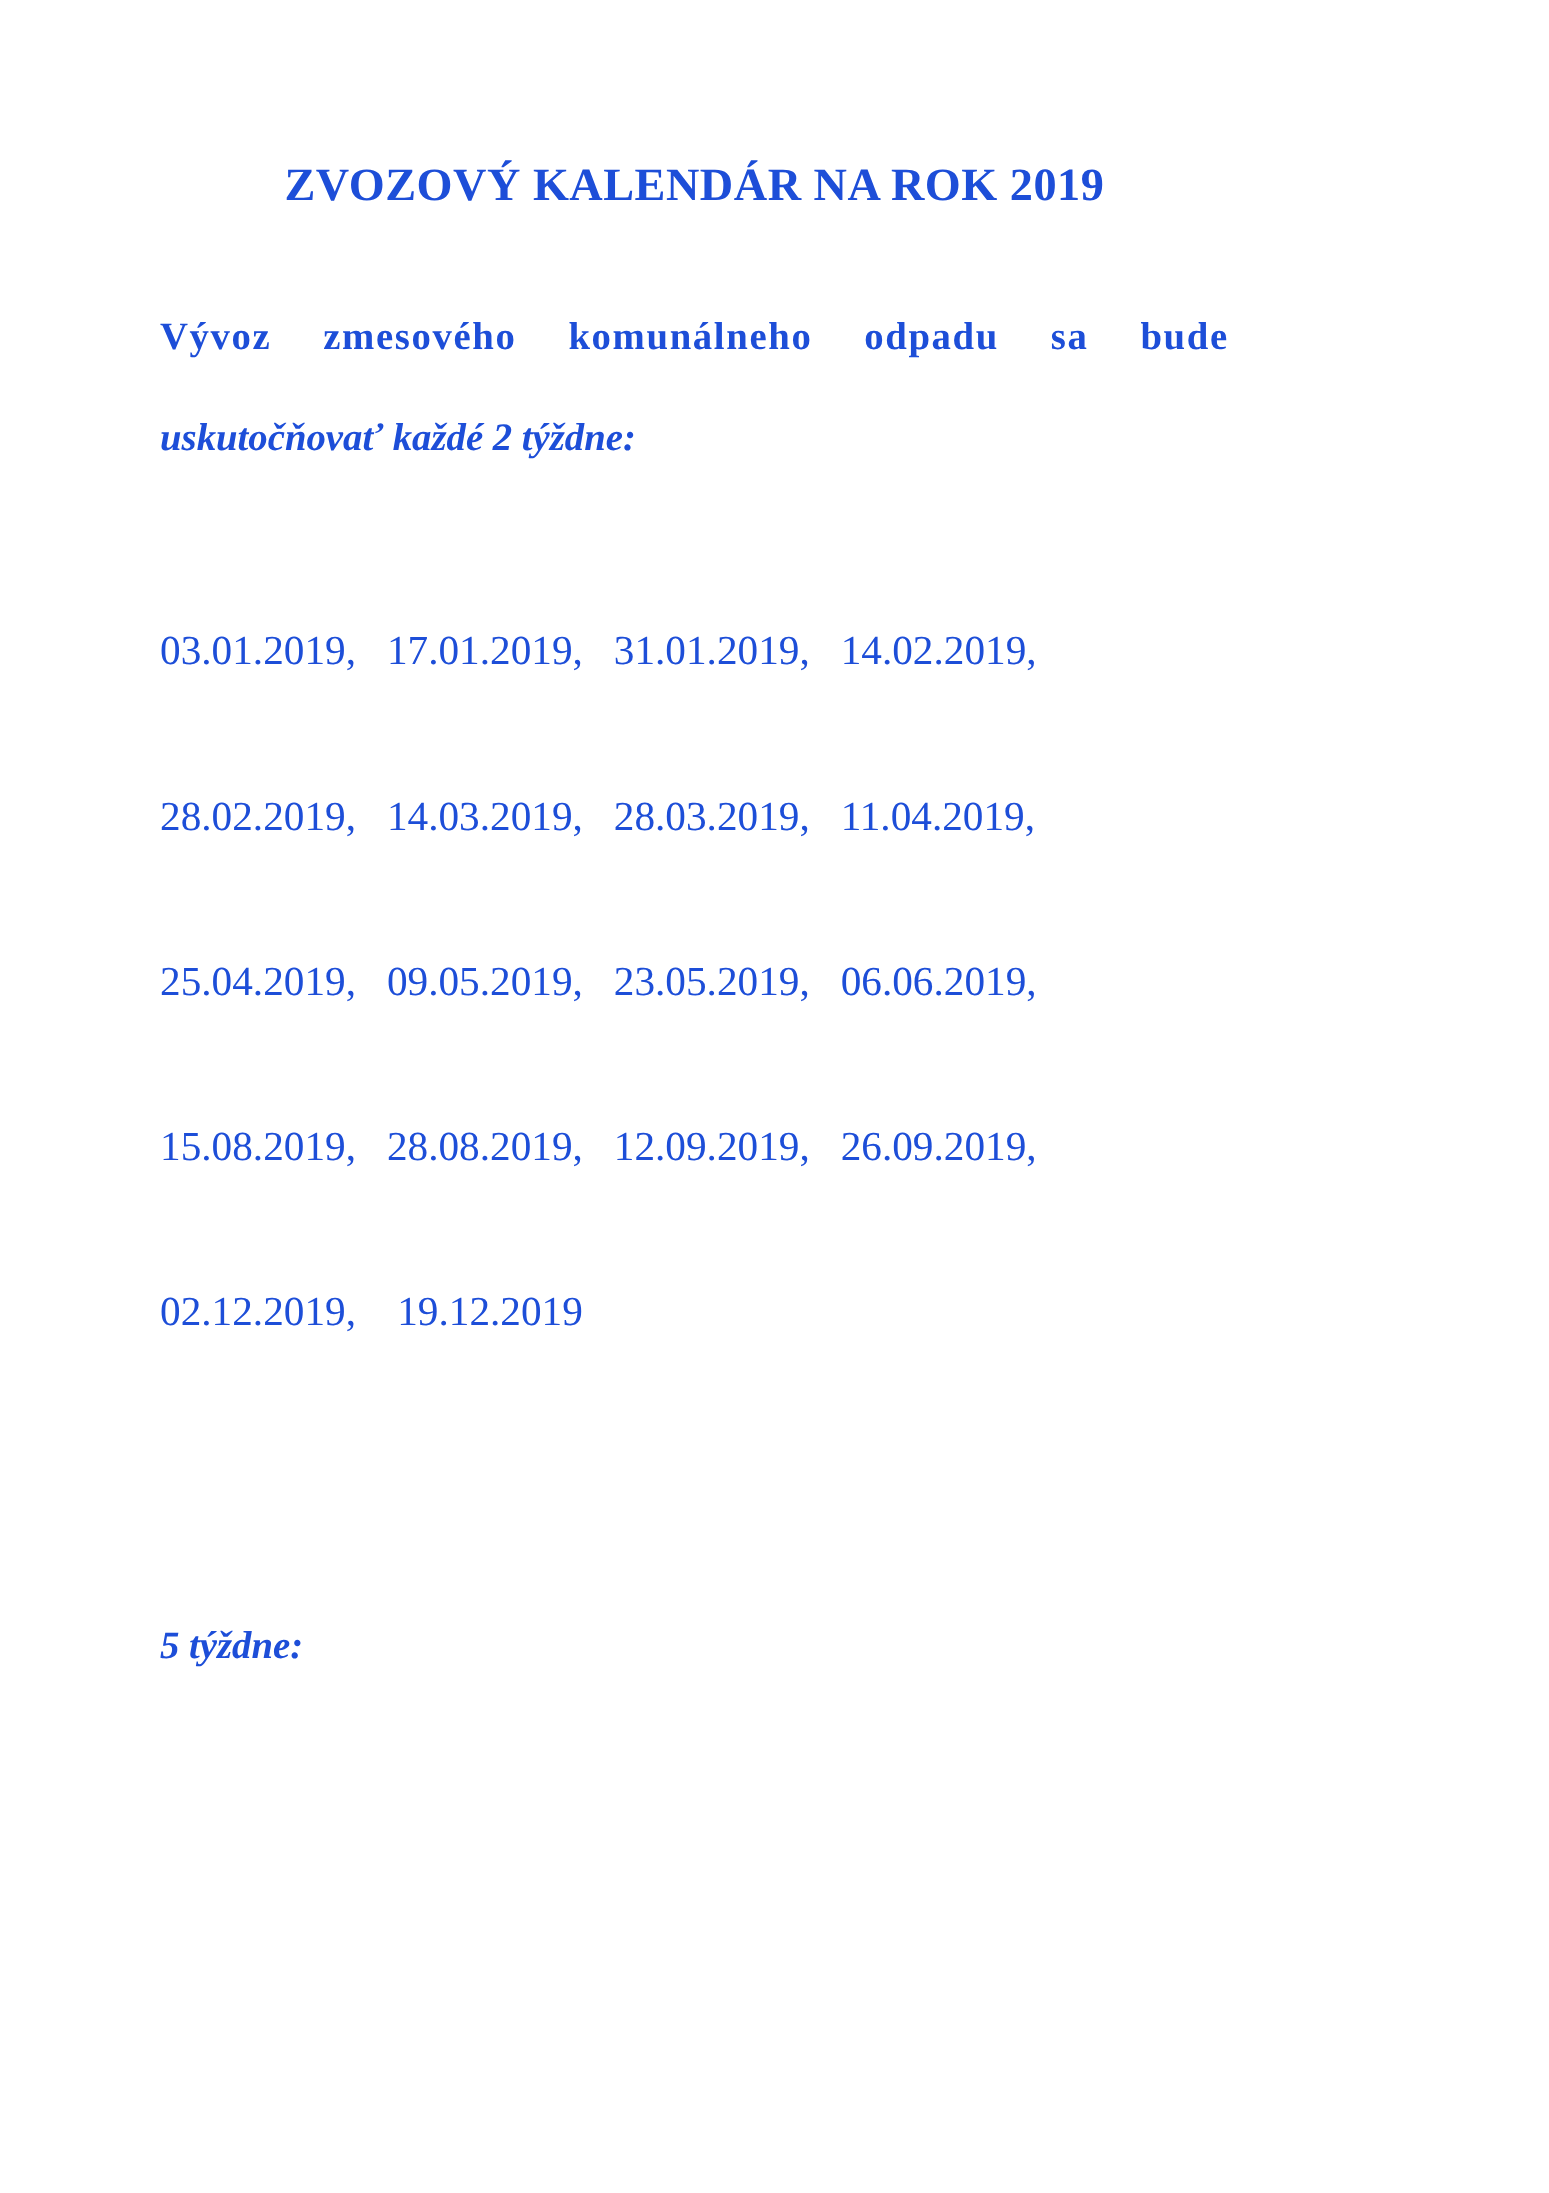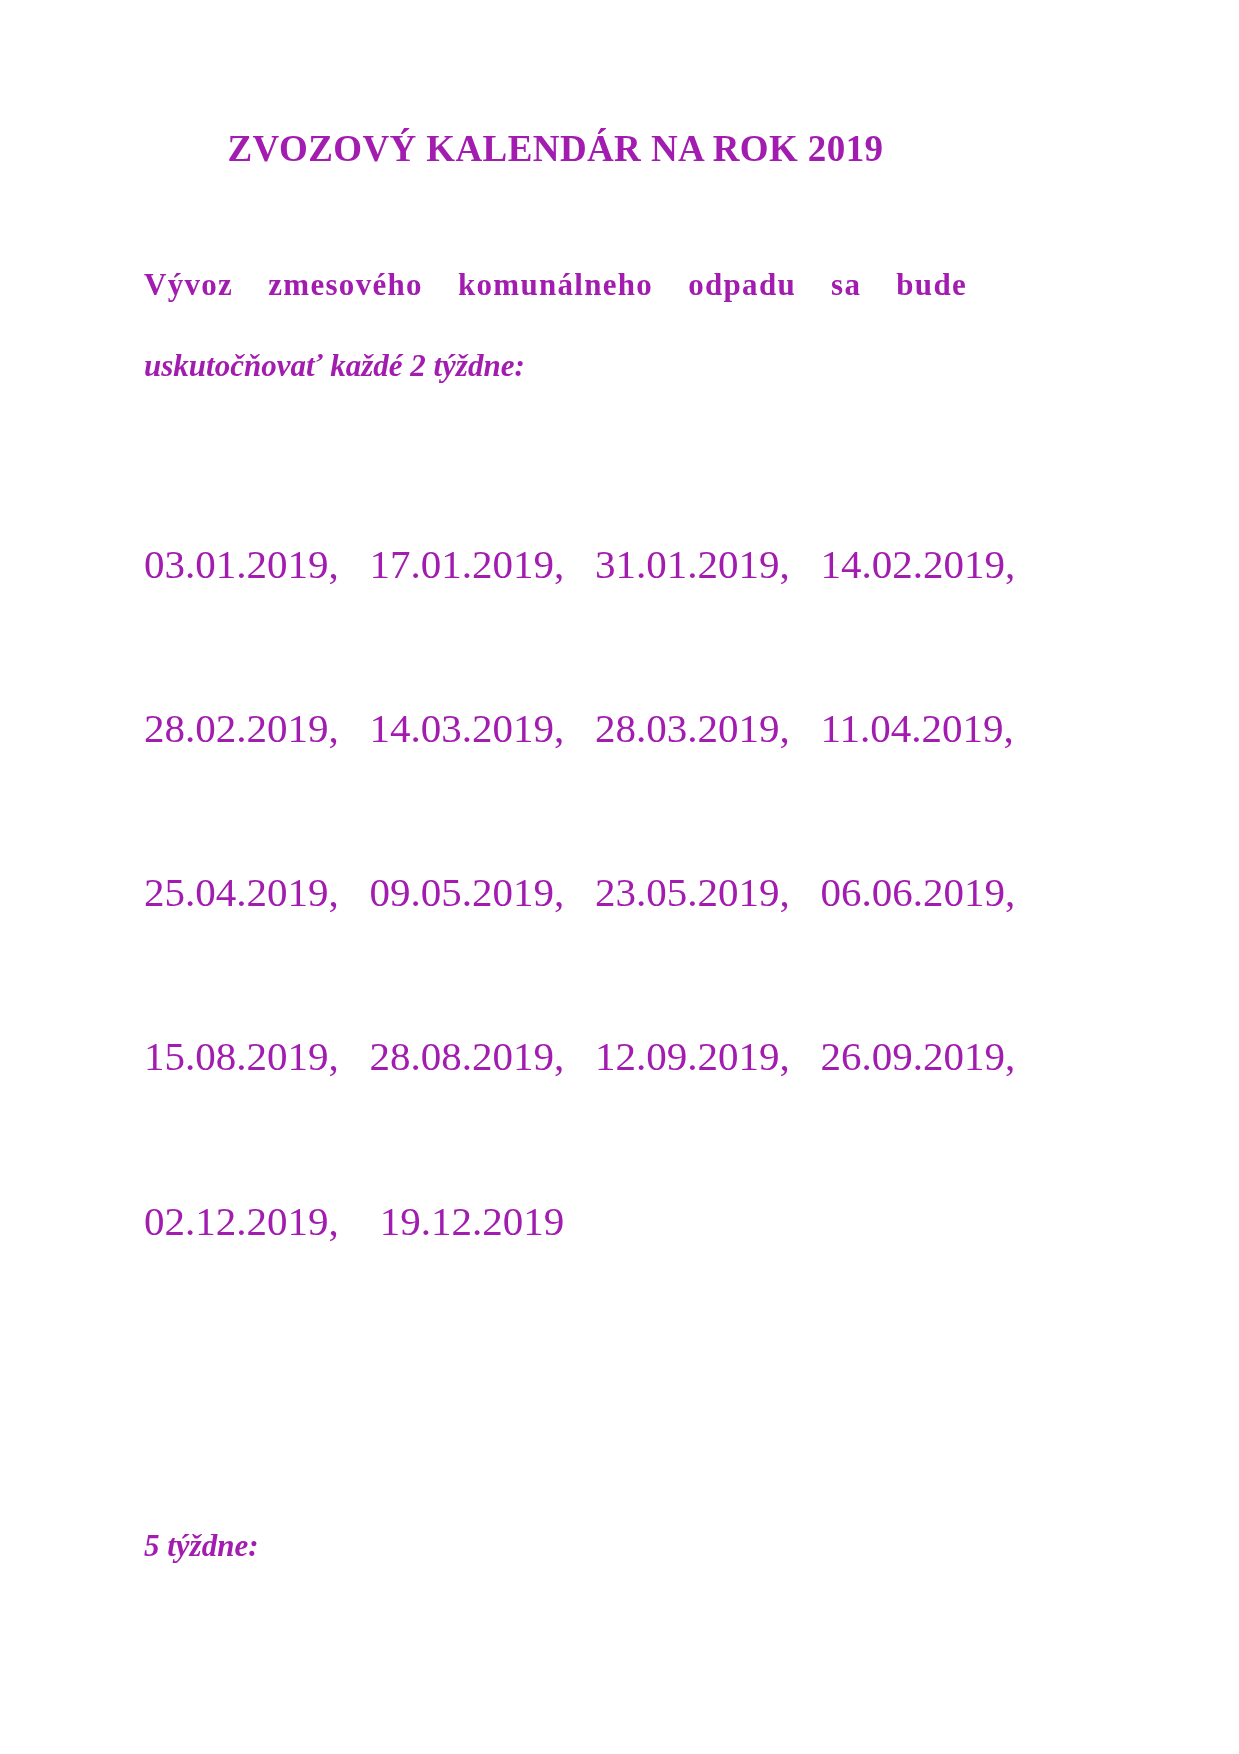--- a/index.html
+++ b/index.html
@@ -7,21 +7,21 @@
     padding: 0;
     background: #ffffff;
   }
 
   .page {
     position: relative;
     width: 1239px;
     height: 1754px;
     margin: 0 auto;
     background: #ffffff;
-    color: #a21caf;
+    color: #1d4ed8;
     font-family: "Liberation Serif", "DejaVu Serif", serif;
     box-sizing: border-box;
     overflow: hidden;
   }
 
   .content {
     position: absolute;
     left: 128px;
     top: 0;
     width: 855px;
@@ -32,21 +32,21 @@
     font-weight: bold;
     text-align: center;
     letter-spacing: 0.4px;
     margin: 0;
     padding-top: 128px;
     line-height: 1.15;
     white-space: pre;
   }
 
   .section {
-    margin: 16px;
+    margin: 0;
   }
 
   .spacer-after-title { height: 78px; }
 
   .lead {
     font-size: 31px;
     font-weight: bold;
     line-height: 1.32;
     margin: 0;
     text-align: justify;
@@ -67,21 +67,21 @@
     letter-spacing: 1.3px;
     word-spacing: 12px;
   }
 
   .lead .ln2 {
     display: block;
     font-style: italic;
   }
 
   .dates {
-    font-size: 41px;
+    font-size: 33px;
     line-height: 1.335;
     margin: 0;
     white-space: pre;
     font-weight: normal;
   }
 
   .dates .row {
     display: block;
   }
 

